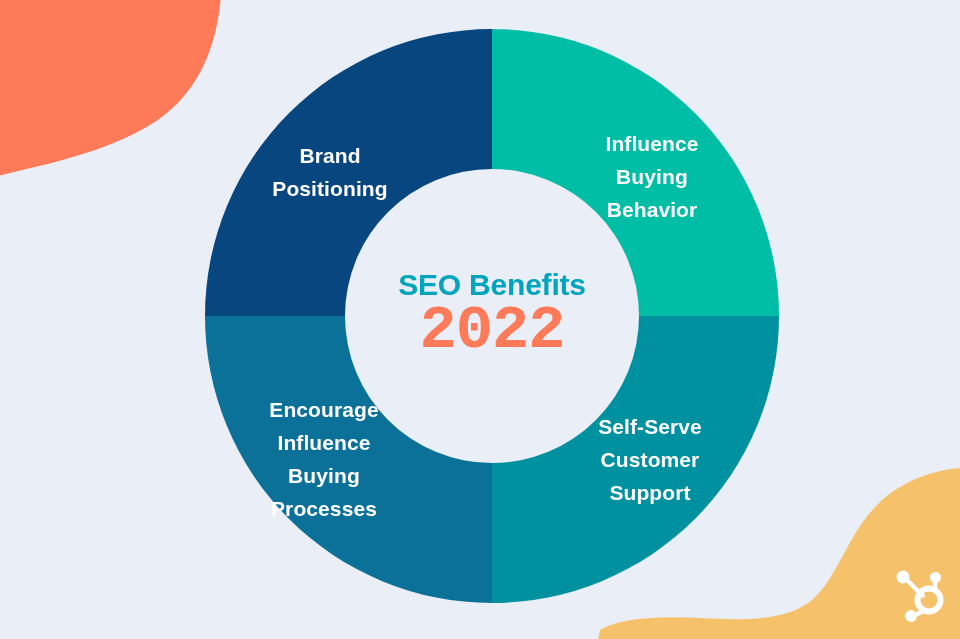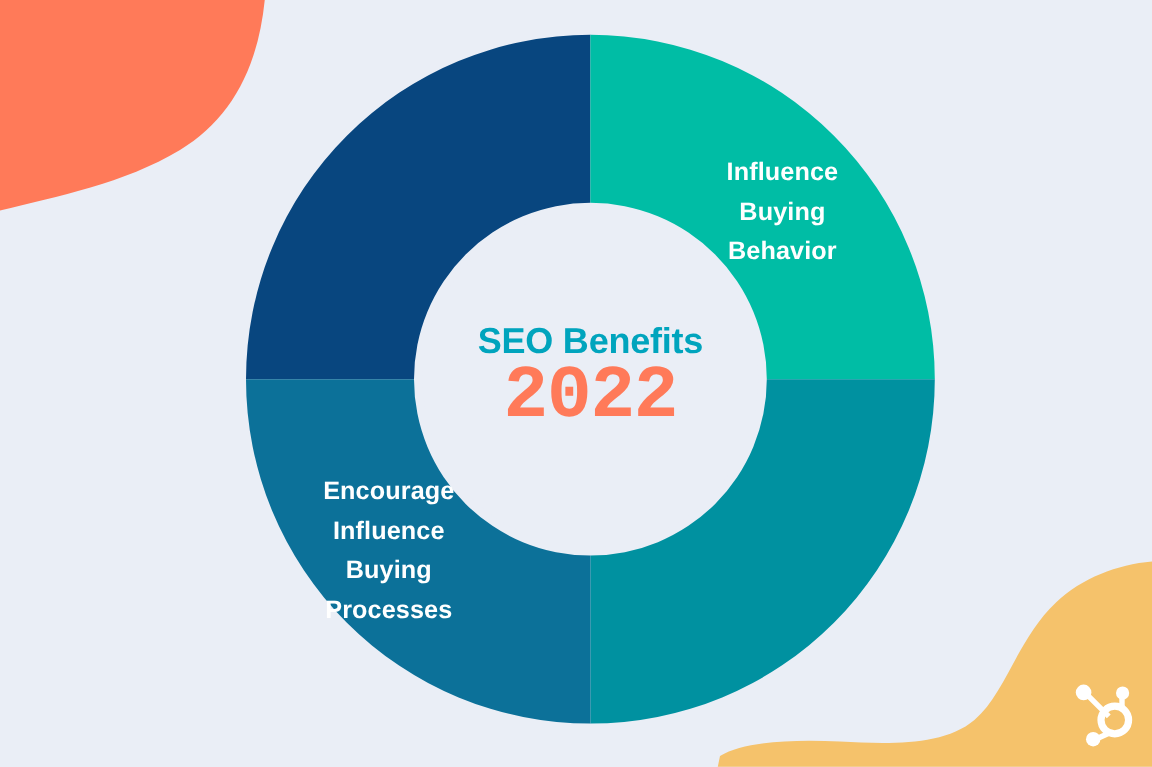--- a/index.html
+++ b/index.html
@@ -97,30 +97,35 @@
 
     <path d="M 492 29 A 287 287 0 0 1 779 316 L 639 316 A 147 147 0 0 0 492 169 Z" fill="#00bda5"></path>
 
     <path d="M 779 316 A 287 287 0 0 1 492 603 L 492 463 A 147 147 0 0 0 639 316 Z" fill="#0091a0"></path>
 
     <path d="M 492 603 A 287 287 0 0 1 205 316 L 345 316 A 147 147 0 0 0 492 463 Z" fill="#0c7199"></path>
 
     <circle cx="492" cy="316" r="140" fill="#eaeef6"></circle>
   </svg>
 
+  <div class="quad-label" id="label-tl">Brand
+Positioning</div>
 
   <div class="quad-label" id="label-tr">Influence
 Buying
 Behavior</div>
 
   <div class="quad-label" id="label-bl">Encourage
 Influence
 Buying
 Processes</div>
 
+  <div class="quad-label" id="label-br">Self-Serve
+Customer
+Support</div>
 
   <div id="center-stack">
     <div id="center-title">SEO Benefits</div>
     <div id="center-year">2022</div>
   </div>
 
   <svg id="hubspot-logo" viewBox="0 0 56 56">
     <g fill="#ffffff" stroke="#ffffff">
       <line x1="12" y1="11" x2="31" y2="30" stroke-width="4.5"></line>
       <line x1="42" y1="11" x2="42" y2="22" stroke-width="4.5"></line>

